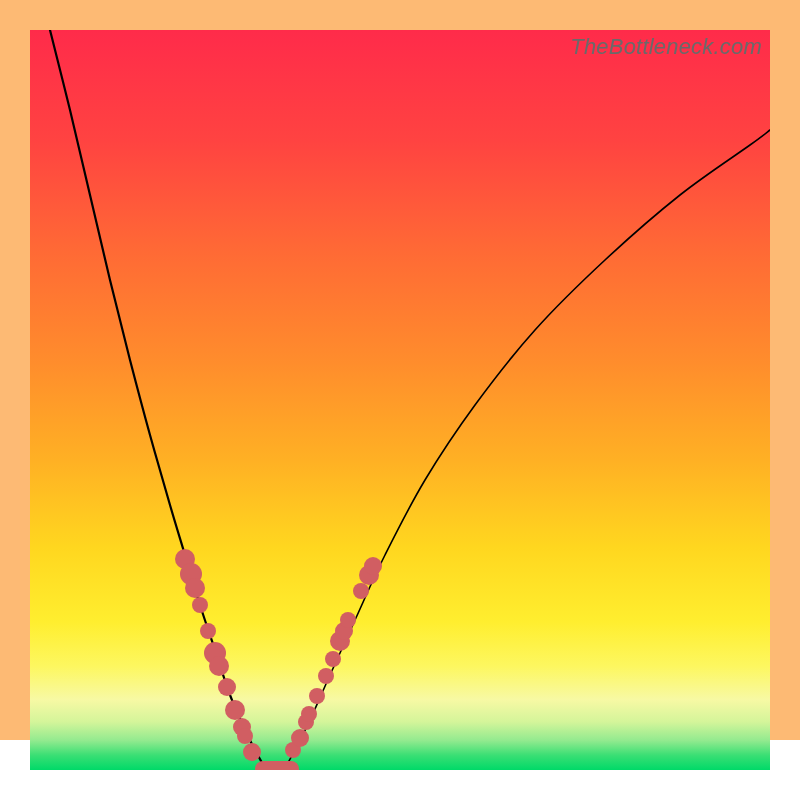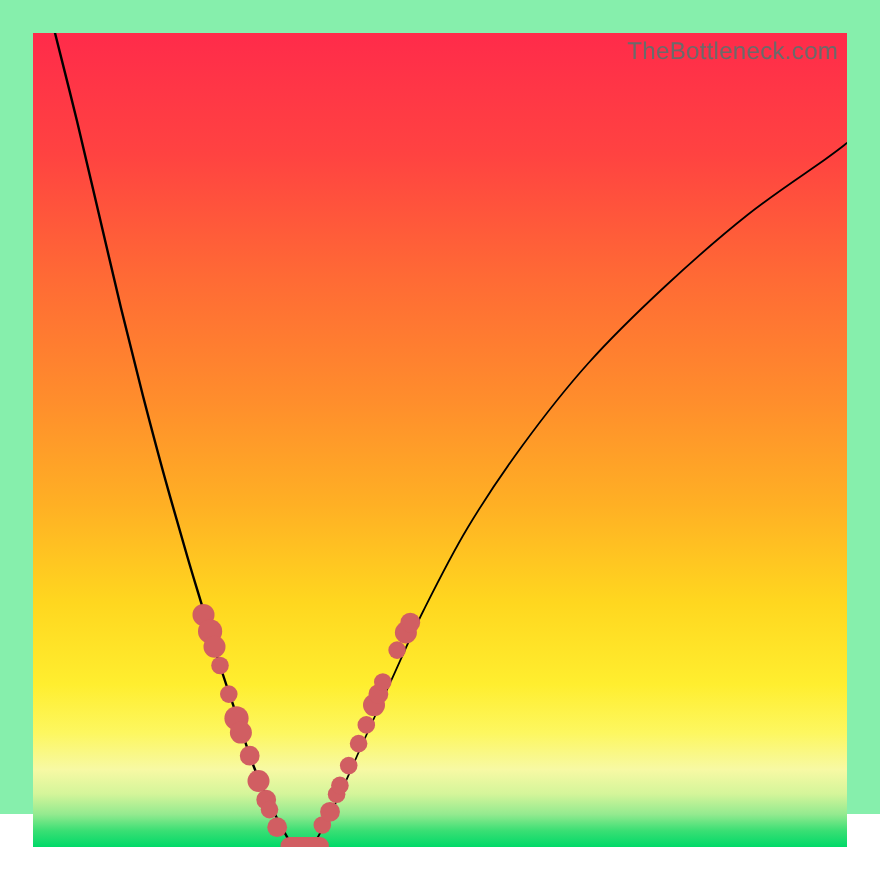--- a/index.html
+++ b/index.html
@@ -7,21 +7,22 @@
     padding: 0;
     width: 800px;
     height: 800px;
     overflow: hidden;
     font-family: Arial, Helvetica, sans-serif;
   }
   .frame {
     position: relative;
     width: 800px;
     height: 740px;
-    background: #86efac;
+    background: #fdba74;
+    font-style: italic;
   }
   .plot-area {
     position: absolute;
     left: 30px;
     top: 30px;
     width: 740px;
     height: 740px;
     overflow: hidden;
   }
   .gradient-bg {

